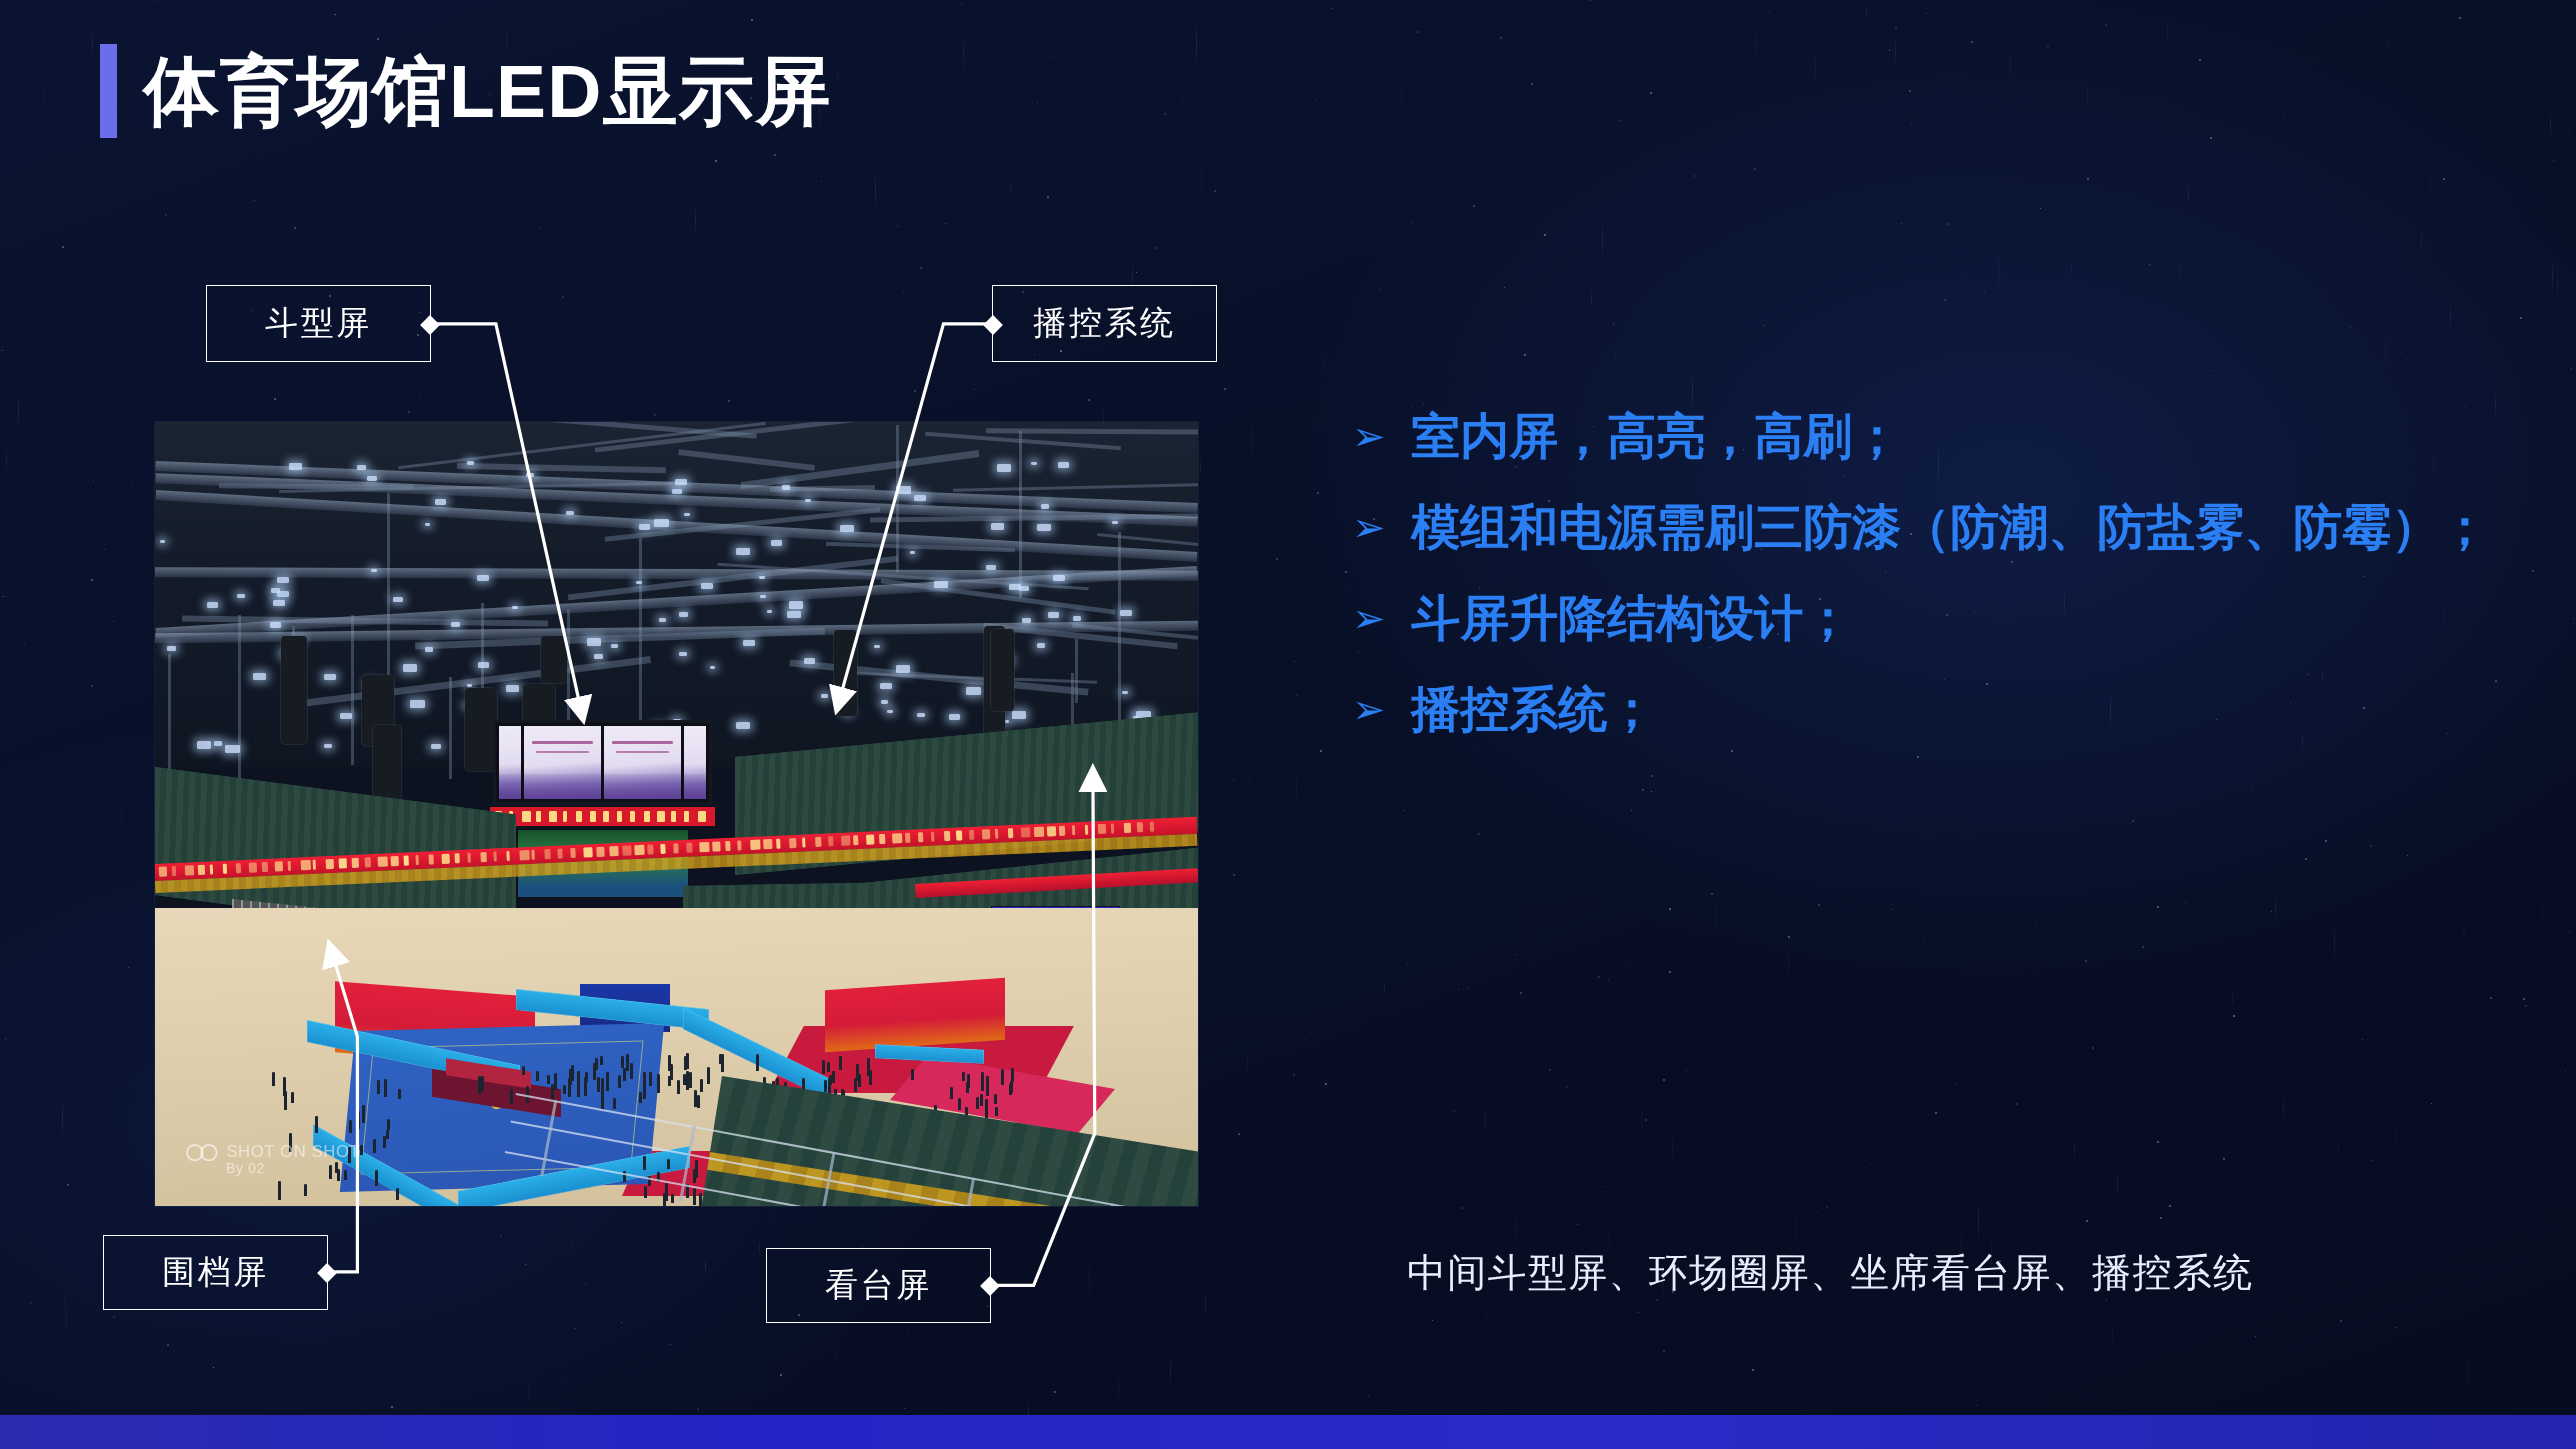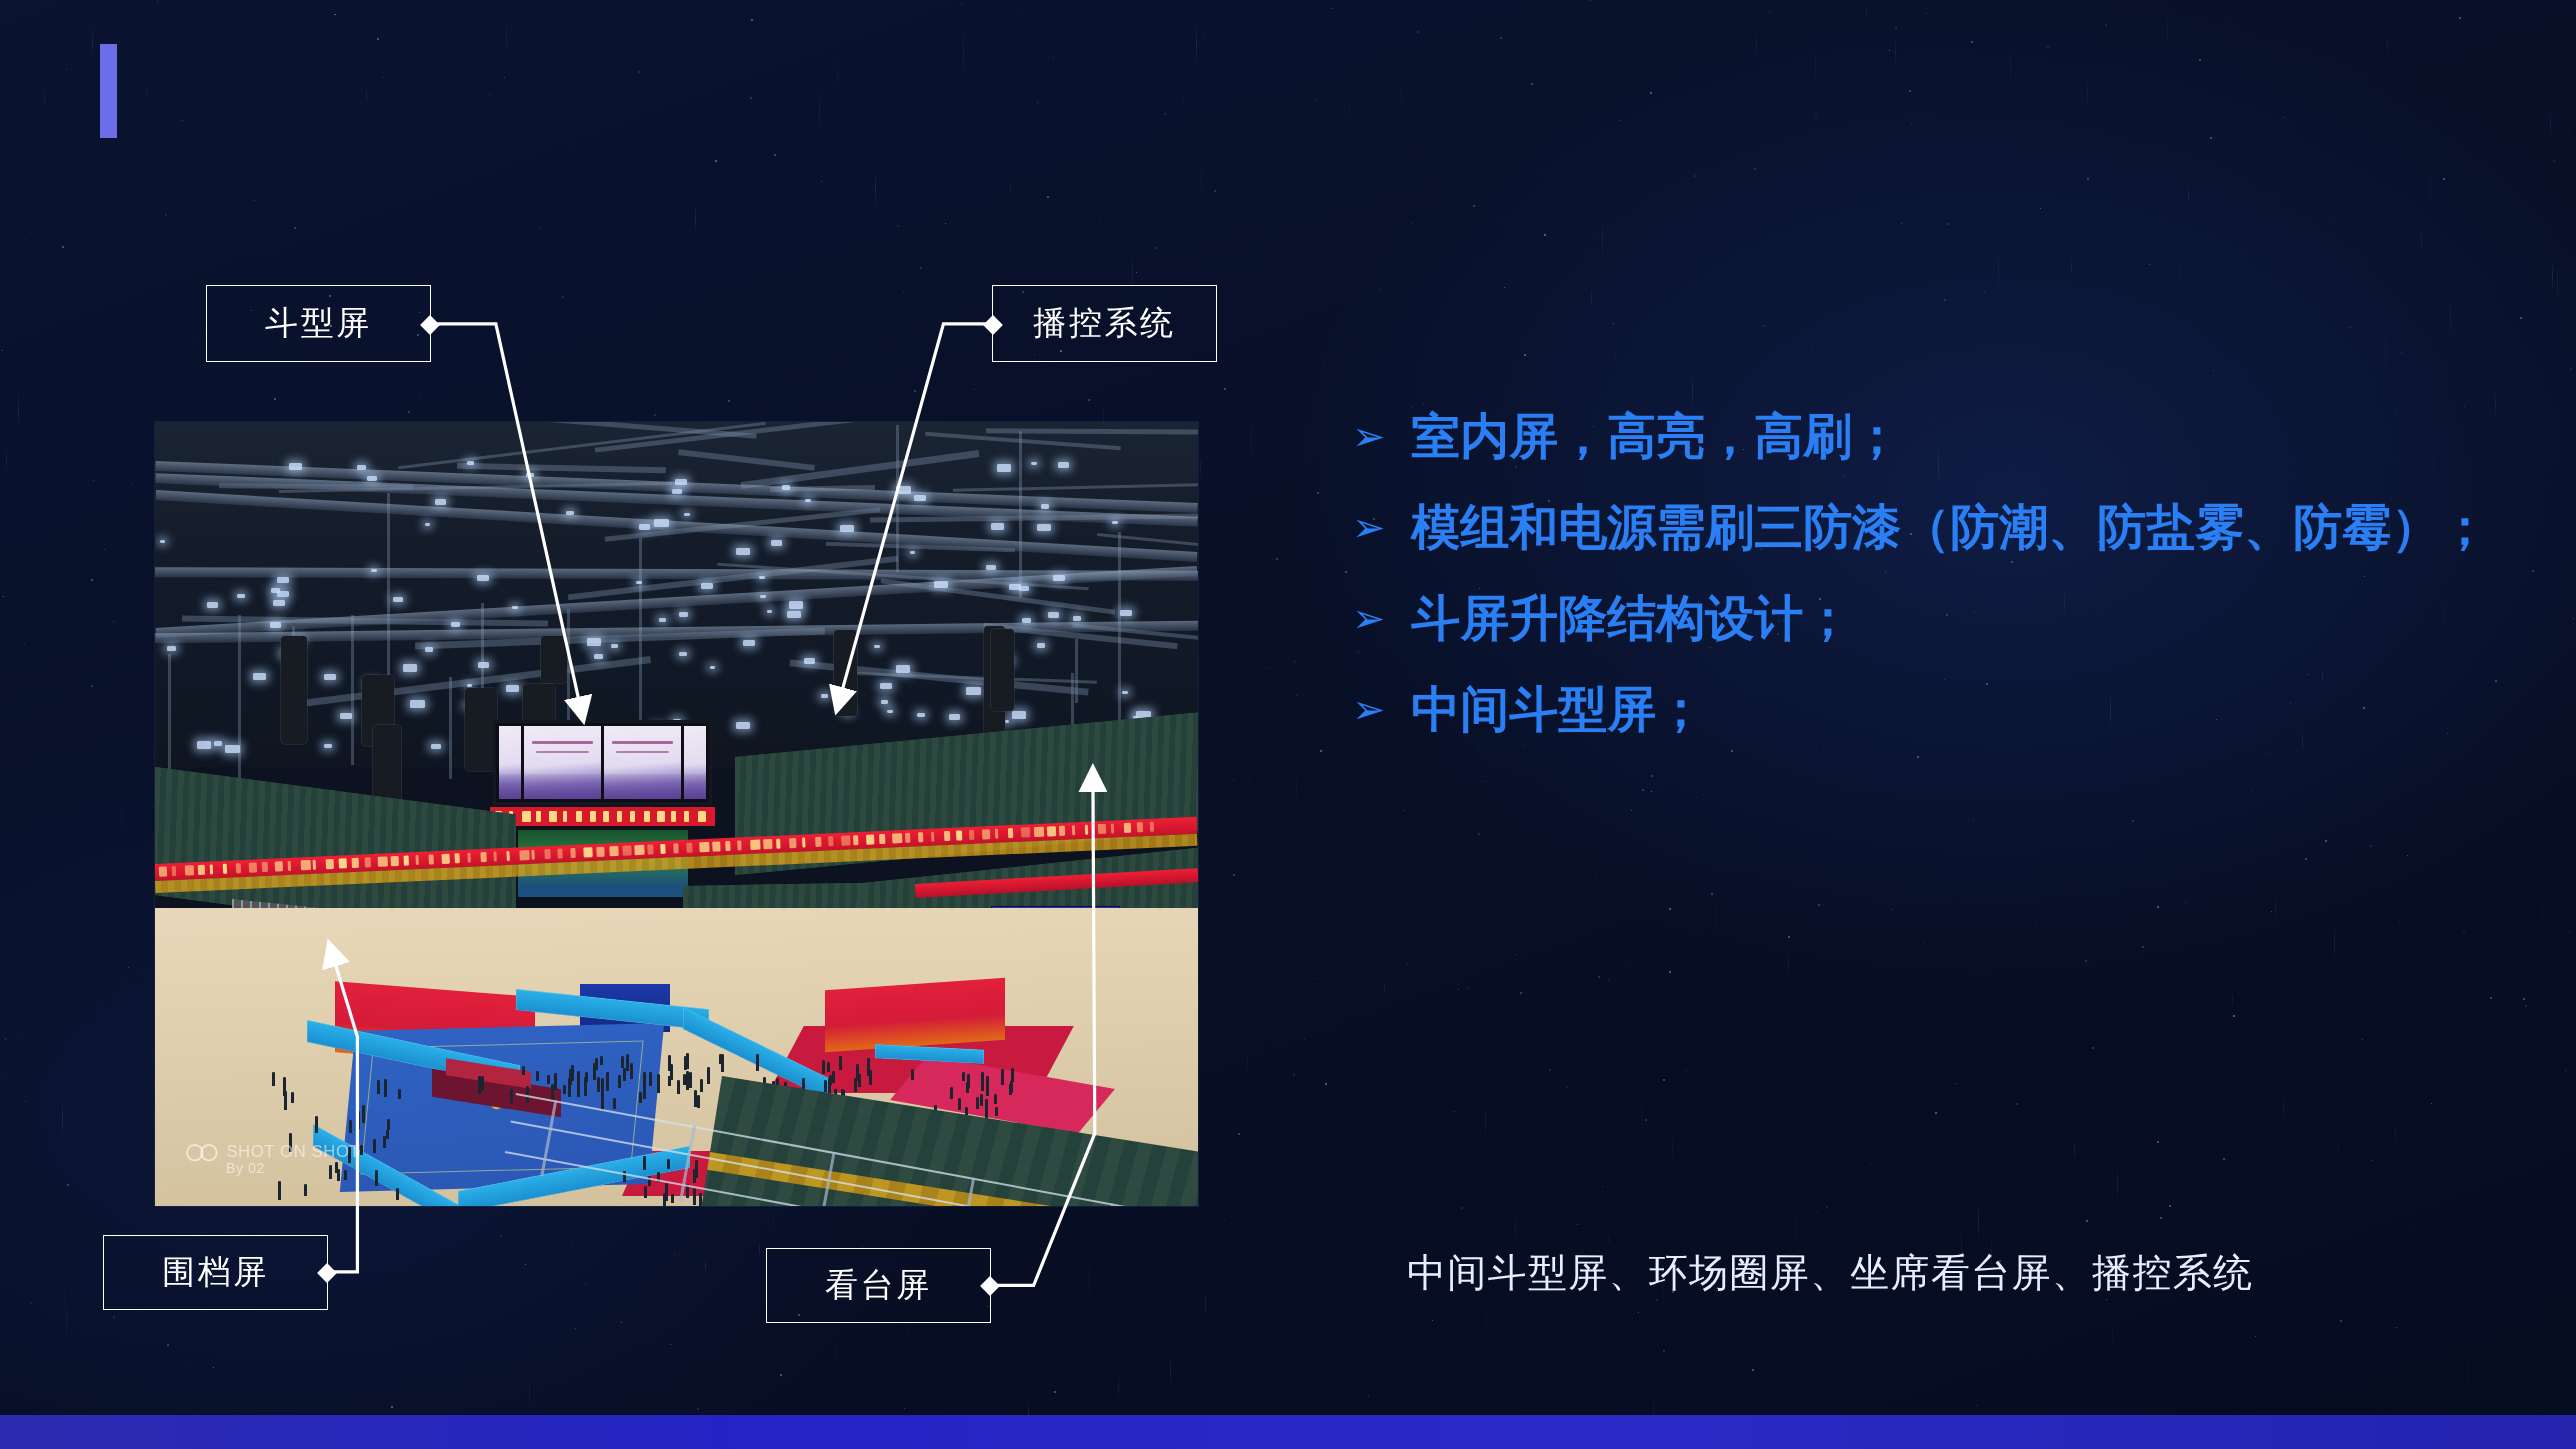--- a/index.html
+++ b/index.html
@@ -819,20 +819,21 @@
     <i style="left:1196px;top:22px;height:46px;opacity:0.61"></i>
     <i style="left:614px;top:1119px;height:14px;opacity:0.63"></i>
     <i style="left:529px;top:1378px;height:29px;opacity:0.44"></i>
     <i style="left:2112px;top:1320px;height:26.4px;opacity:0.31"></i>
     <i style="left:92px;top:28px;height:30px;opacity:0.57"></i>
     <i style="left:1247px;top:1048px;height:26px;opacity:0.26"></i>
   </div>
 
 <div class="title-wrap">
   <div class="title-bar"></div>
+  <div class="title-text">体育场馆LED显示屏</div>
 </div>
 
 <div class="photo">
 
   <div class="ph-layer ph-roof"></div>
 
   <div id="roofbits">
       <span class="truss" style="left:27px;top:196px;width:366px;height:6.4px;transform:rotate(0.8deg)"></span>
       <span class="truss" style="left:449px;top:100px;width:277px;height:5.2px;transform:rotate(-6.1deg)"></span>
       <span class="truss" style="left:523px;top:35px;width:137px;height:6.4px;transform:rotate(6.6deg)"></span>
@@ -1426,20 +1427,20 @@
   <div class="bullet">
     <span class="mk">➢</span>
     <span class="tx">模组和电源需刷三防漆（防潮、防盐雾、防霉）；</span>
   </div>
   <div class="bullet">
     <span class="mk">➢</span>
     <span class="tx">斗屏升降结构设计；</span>
   </div>
   <div class="bullet">
     <span class="mk">➢</span>
-    <span class="tx">中间斗型屏；</span>
+    <span class="tx">播控系统；</span>
   </div>
 </div>
 
 <div class="caption">中间斗型屏、环场圈屏、坐席看台屏、播控系统</div>
 
 <div class="bottom-bar"></div>
 
 
 </body></html>

